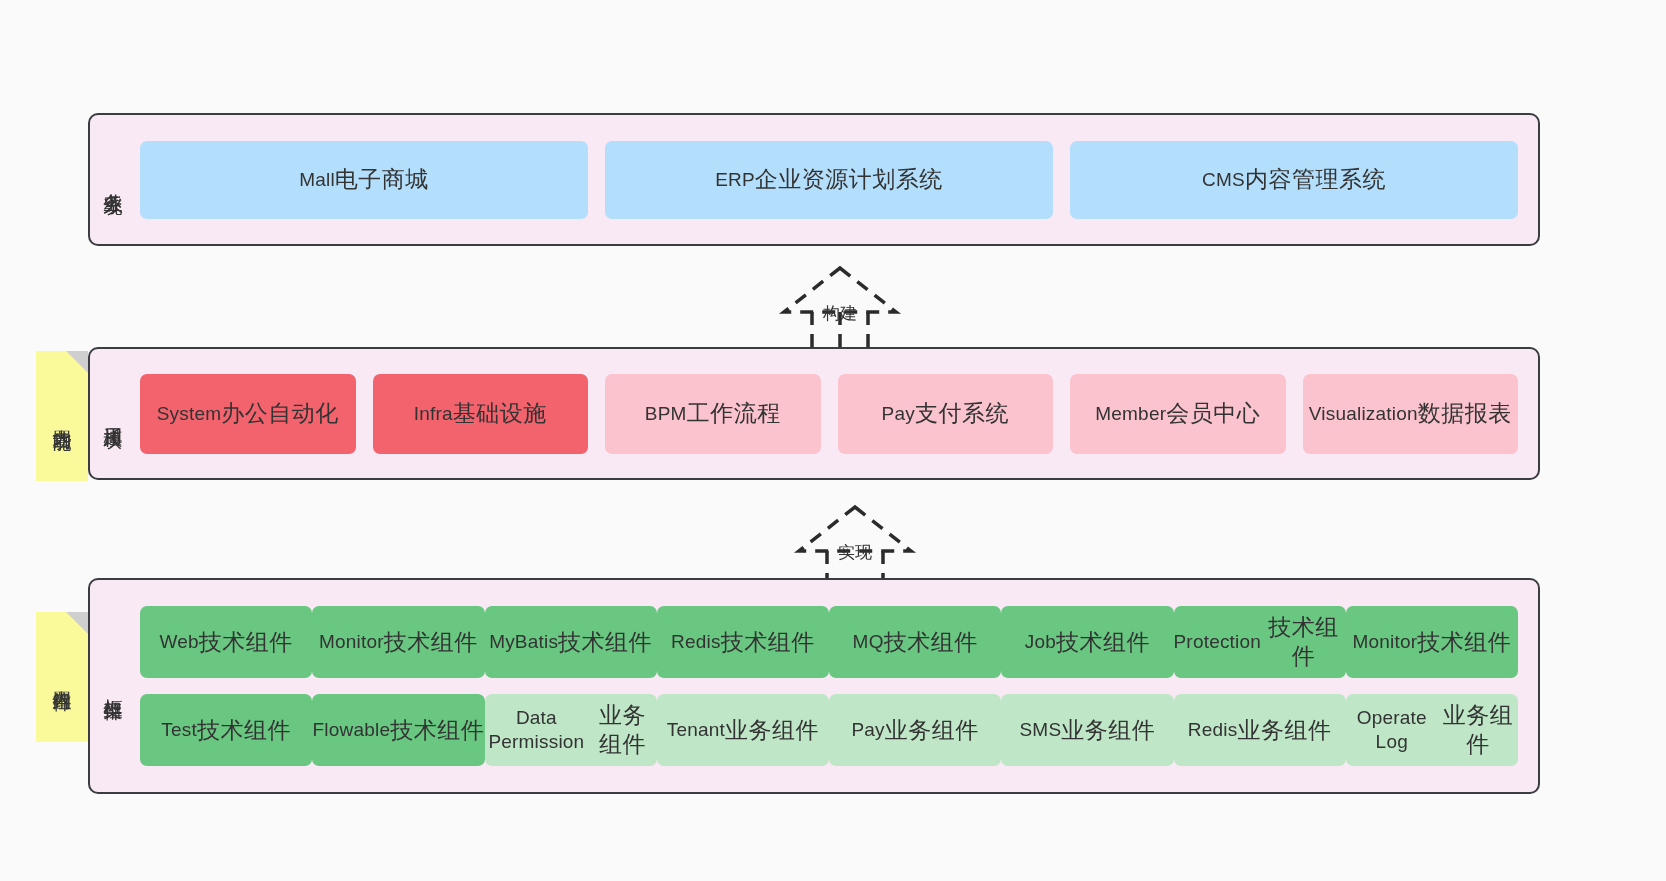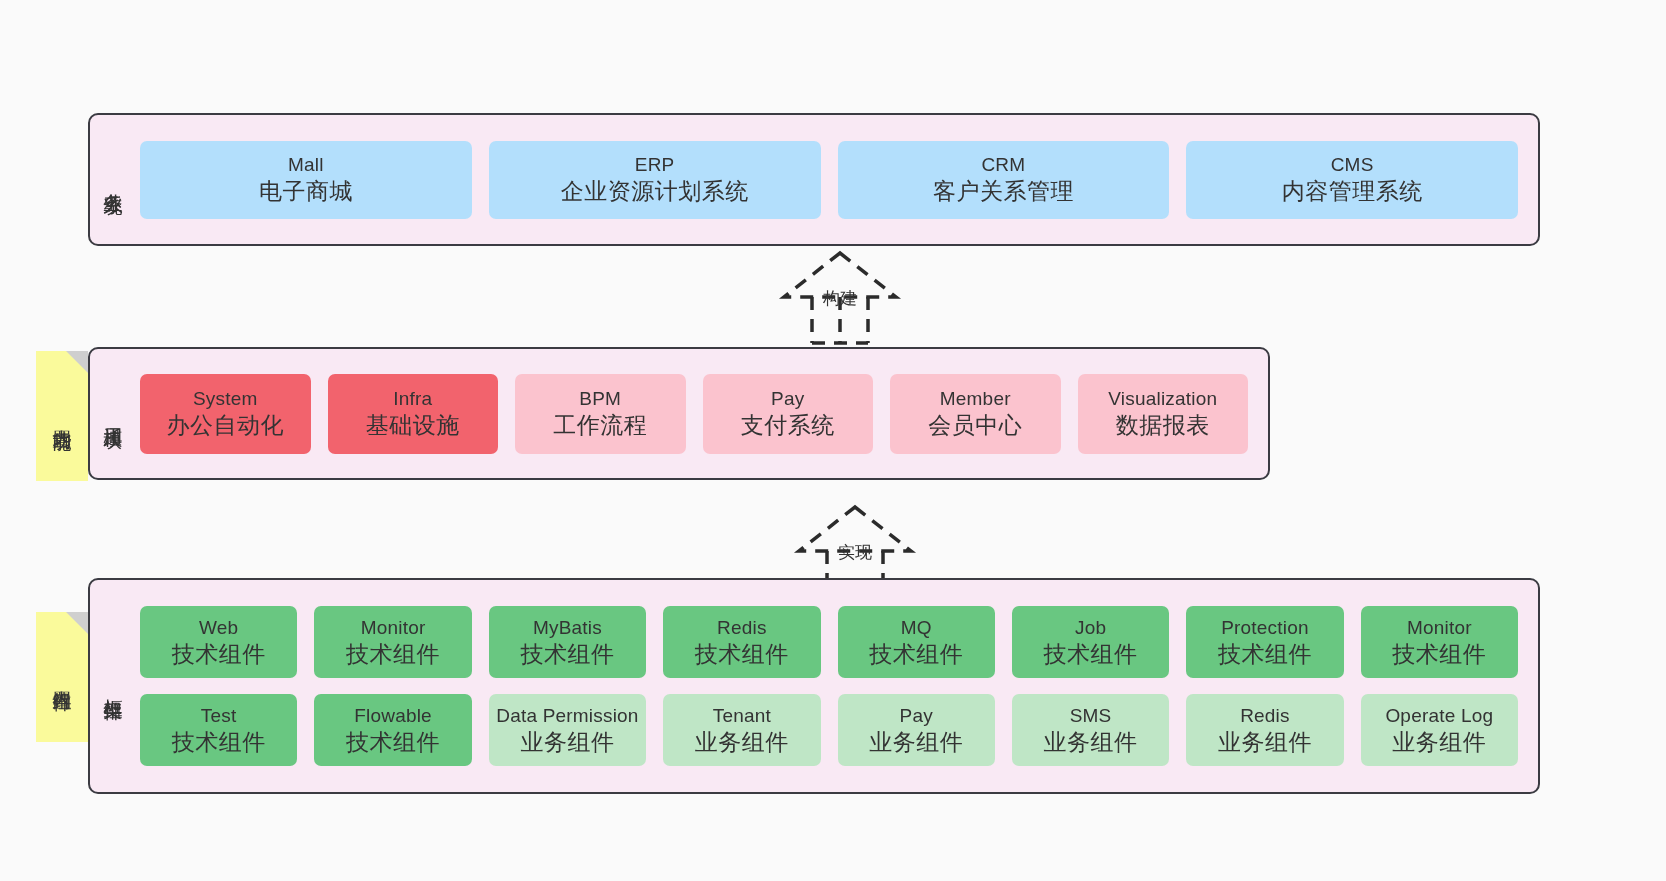--- a/index.html
+++ b/index.html
@@ -57,31 +57,29 @@
   }
   .layer-body.two-rows {
     flex-direction: column;
     justify-content: center;
     gap: 16px;
     padding: 14px 20px 14px 4px;
   }
   .row {
     display: flex;
     align-items: stretch;
-    gap: 17px;
     width: 100%;
   }
 
   
   .card {
     flex: 1 1 0;
     box-sizing: border-box;
     border-radius: 7px;
     display: flex;
-    flex-direction: column;
     align-items: center;
     justify-content: center;
     text-align: center;
     line-height: 1.25;
     user-select: none;
   }
   .card .en {
     font-size: 19px;
     letter-spacing: .2px;
   }
@@ -153,47 +151,43 @@
     <div class="layer-body">
       <div class="card biz-card">
         <span class="en">Mall</span>
         <span class="cn">电子商城</span>
       </div>
       <div class="card biz-card">
         <span class="en">ERP</span>
         <span class="cn">企业资源计划系统</span>
       </div>
       <div class="card biz-card">
-        <span class="en">CRM</span>
-        <span class="cn">客户关系管理</span>
-      </div>
-      <div class="card biz-card">
         <span class="en">CMS</span>
         <span class="cn">内容管理系统</span>
       </div>
     </div>
   </div>
 
-  <div class="connector" id="conn-build" style="left:760px; top:249px;text-align:center;">
+  <div class="connector" id="conn-build" style="left:760px; top:264px;text-align:center;">
     <svg width="160" height="96" viewBox="0 0 160 96">
       <path d="M80 4 L136 48 L24 48 Z" fill="none" stroke="#2b2b2b" stroke-width="3.5" stroke-dasharray="13 9" stroke-linejoin="miter"></path>
       <path d="M80 48 L80 94" fill="none" stroke="#2b2b2b" stroke-width="3.5" stroke-dasharray="13 9"></path>
       <path d="M48 48 L48 94" fill="none" stroke="#2b2b2b" stroke-width="3.5" stroke-dasharray="13 9" opacity="0"></path>
       <path d="M52 48 L52 94 M108 48 L108 94" fill="none" stroke="#2b2b2b" stroke-width="3.5" stroke-dasharray="13 9"></path>
       <path d="M52 94 L108 94" fill="none" stroke="#2b2b2b" stroke-width="3.5" stroke-dasharray="13 9"></path>
     </svg>
     <span class="conn-label">构建</span>
   </div>
 
   <div class="note" id="note-builtin-features" style="left:36px; top:351px; height:130px;">
     <span class="fold"></span>
     <span>内置功能</span>
   </div>
 
-  <div class="layer" id="layer-modules" style="left:88px; top:347px; width:1182px; height:133px;">
+  <div class="layer" id="layer-modules" style="left:88px; top:347px; width:1452px; height:133px;">
     <div class="layer-title">通用模块</div>
     <div class="layer-body">
       <div class="card mod-card strong">
         <span class="en">System</span>
         <span class="cn">办公自动化</span>
       </div>
       <div class="card mod-card strong">
         <span class="en">Infra</span>
         <span class="cn">基础设施</span>
       </div>

